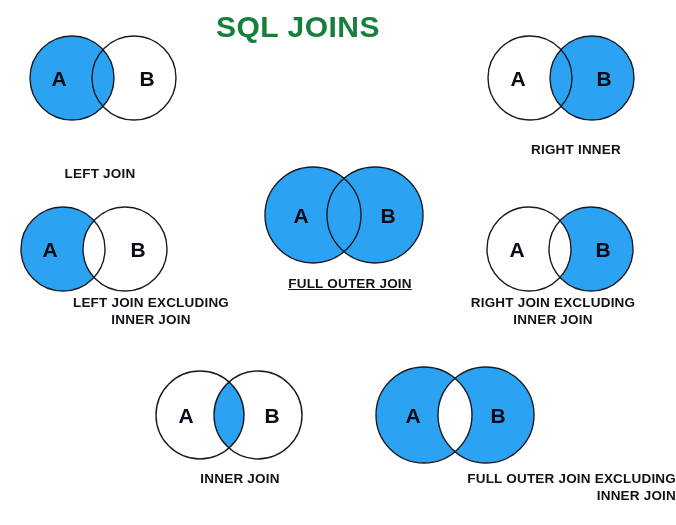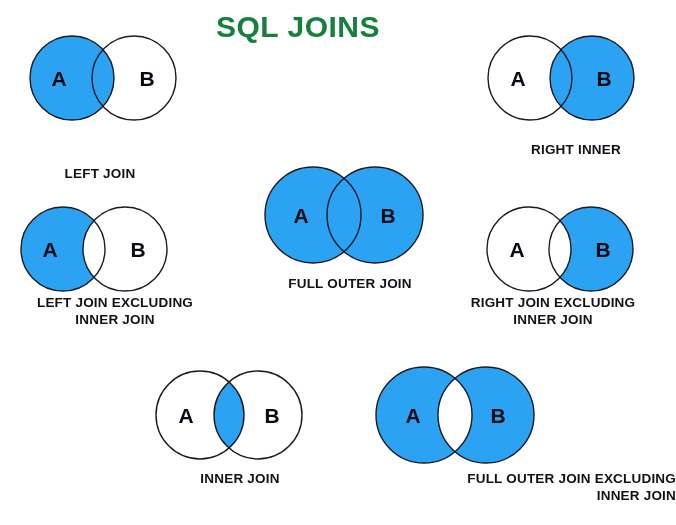--- a/index.html
+++ b/index.html
@@ -55,24 +55,24 @@
   }
 
   
   #venn-left-join            { left: 27px;  top: 22px; }
   #label-left-join           { left: 0px;   top: 141px; width: 200px; margin-top: 24px; }
 
   #venn-right-join           { left: 485px; top: 22px; }
   #label-right-join          { left: 476px; top: 141px; width: 200px; }
 
   #venn-left-excl            { left: 18px;  top: 193px; }
-  #label-left-excl           { left: 0px;   top: 294px; width: 230px; }
+  #label-left-excl           { left: 0px;   top: 294px; width: 230px; padding-left: 36px; }
 
   #venn-full-outer           { left: 264px; top: 163px; }
-  #label-full-outer          { left: 250px; top: 275px; width: 200px; }
+  #label-full-outer          { left: 250px; top: 275px; width: 200px; text-decoration: underline; }
 
   #venn-right-excl           { left: 484px; top: 193px; }
   #label-right-excl          { left: 438px; top: 294px; width: 230px; }
 
   #venn-inner-join           { left: 155px; top: 363px; }
   #label-inner-join          { left: 140px; top: 470px; width: 200px; }
 
   #venn-full-outer-excl      { left: 375px; top: 363px; }
   #label-full-outer-excl     { left: 340px; top: 470px; width: 336px; text-align: right; }
 </style>

